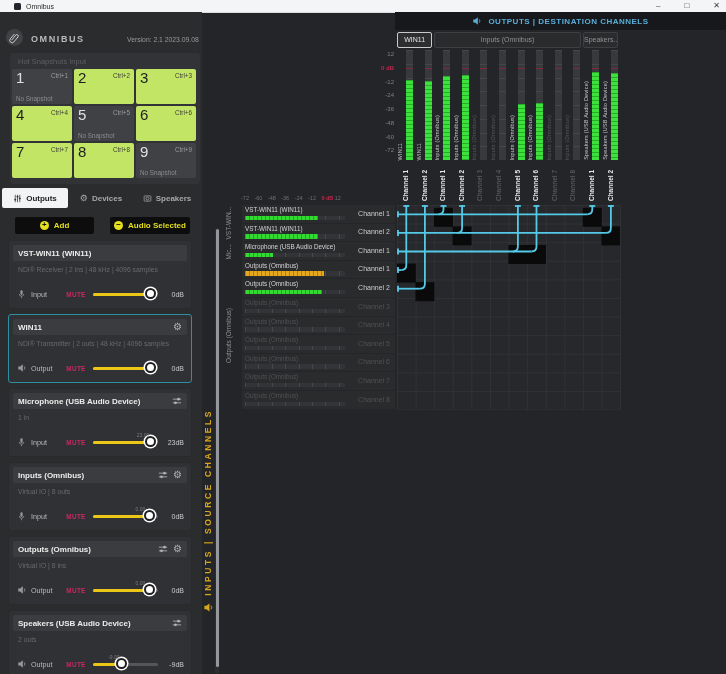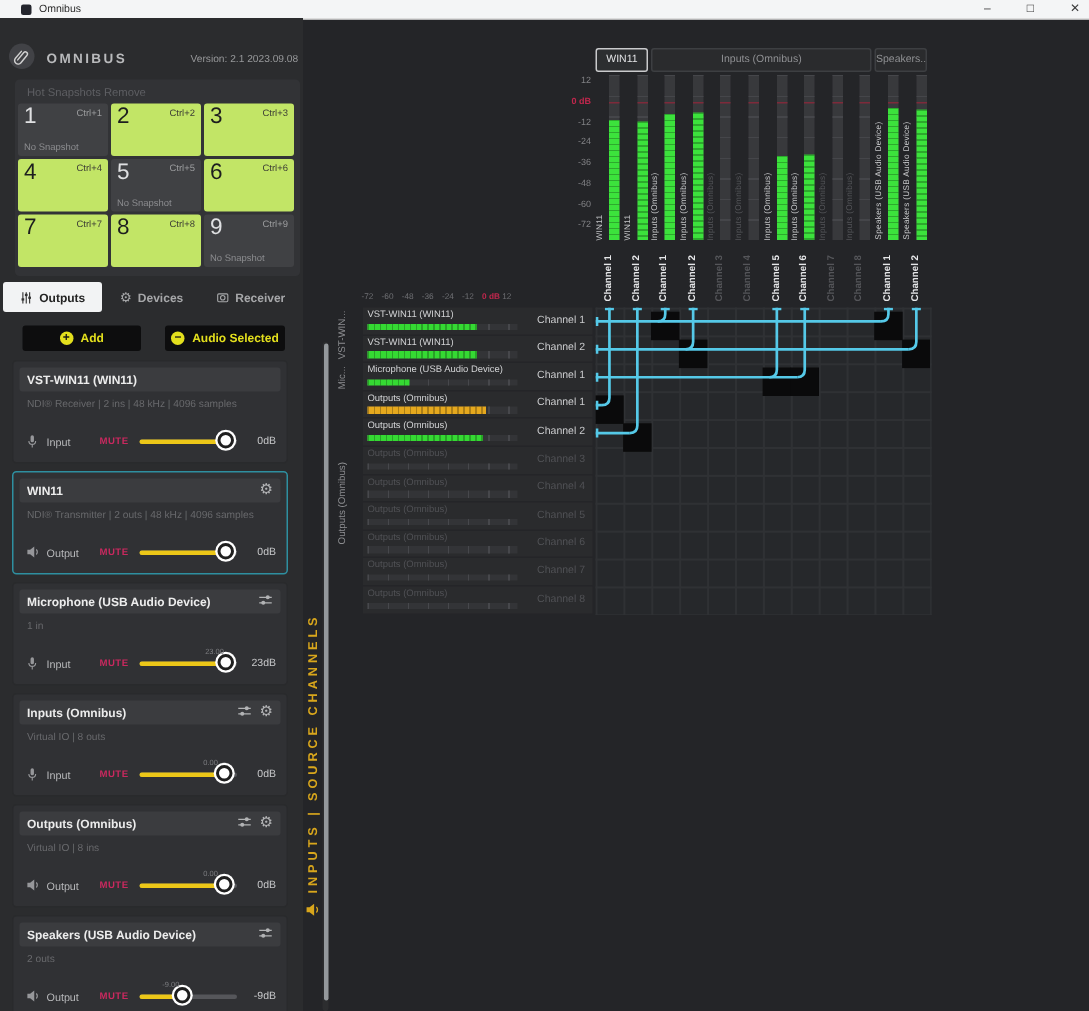--- a/index.html
+++ b/index.html
@@ -144,21 +144,21 @@
   <div id="left-panel">
     <div id="logo">
       <svg width="13" height="13" viewBox="0 0 24 24" fill="none" stroke="currentColor" stroke-width="1.8" stroke-linecap="round">
         <path d="M7 16.5 L14.5 7.5 a2.6 2.6 0 0 1 4 3.3 L11 20 a4.4 4.4 0 0 1-6.8-5.6 L11.5 6"></path>
       </svg>
     </div>
     <span id="brand">OMNIBUS</span>
     <span id="version">Version: 2.1 2023.09.08</span>
 
     <div id="snap-panel">
-      <span id="snap-title">Hot Snapshots Remove</span>
+      <span id="snap-title">Hot Snapshots Input</span>
       <div id="snap-grid">
           <div class="snap-cell off" style="left: 2px; top: 16px;">
             <span class="snap-num">1</span>
             <span class="snap-key">Ctrl+1</span>
             <span class="snap-note">No Snapshot</span>
           </div>
           <div class="snap-cell on" style="left: 64px; top: 16px;">
             <span class="snap-num">2</span>
             <span class="snap-key">Ctrl+2</span>
           </div>
@@ -213,21 +213,21 @@
           </span>
           <span class="tlabel">Devices</span>
         </div>
         <div class="tab">
           <span class="ticn">
             <svg width="9" height="9" viewBox="0 0 12 12">
               <rect x="1.5" y="2.5" width="9" height="7" rx="1" fill="none" stroke="currentColor" stroke-width="1"></rect>
               <circle cx="6" cy="6" r="2" fill="none" stroke="currentColor" stroke-width="1"></circle>
             </svg>
           </span>
-          <span class="tlabel">Receiver</span>
+          <span class="tlabel">Speakers</span>
         </div>
       </div>
 
     <div class="btn" id="add-btn">
       <span class="btn-circ">+</span>
       <span class="btn-label">Add</span>
     </div>
     <div class="btn" id="remove-btn">
       <span class="btn-circ">−</span>
       <span class="btn-label">Audio Selected</span>
@@ -417,20 +417,29 @@
     <svg width="11" height="11" viewBox="0 0 12 12">
         <path d="M1.5 4.2h2.2L7 1.6v8.8L3.7 7.8H1.5z" fill="currentColor"></path>
         <path d="M8.6 4a2.8 2.8 0 0 1 0 4" stroke="currentColor" fill="none" stroke-width="1"></path>
       </svg>
   </div>
 
   <div id="src-scrollbar">
       <div class="thumb"></div>
     </div>
 
+  <div id="dest-header">
+    <span class="dicon">
+      <svg width="10" height="10" viewBox="0 0 12 12">
+          <path d="M1.5 4.2h2.2L7 1.6v8.8L3.7 7.8H1.5z" fill="currentColor"></path>
+          <path d="M8.6 4a2.8 2.8 0 0 1 0 4" stroke="currentColor" fill="none" stroke-width="1"></path>
+        </svg>
+    </span>
+    <span class="dlabel">OUTPUTS | DESTINATION CHANNELS</span>
+  </div>
 
   <div id="dest-groups">
       <div class="dgroup sel" style="left: 397px; width: 33.2px;">
         <span class="glabel">WIN11</span>
       </div>
       <div class="dgroup unsel" style="left: 434.2px; width: 144.8px;">
         <span class="glabel">Inputs (Omnibus)</span>
       </div>
       <div class="dgroup unsel" style="left: 583px; width: 33.2px;">
         <span class="glabel">Speakers...</span>

